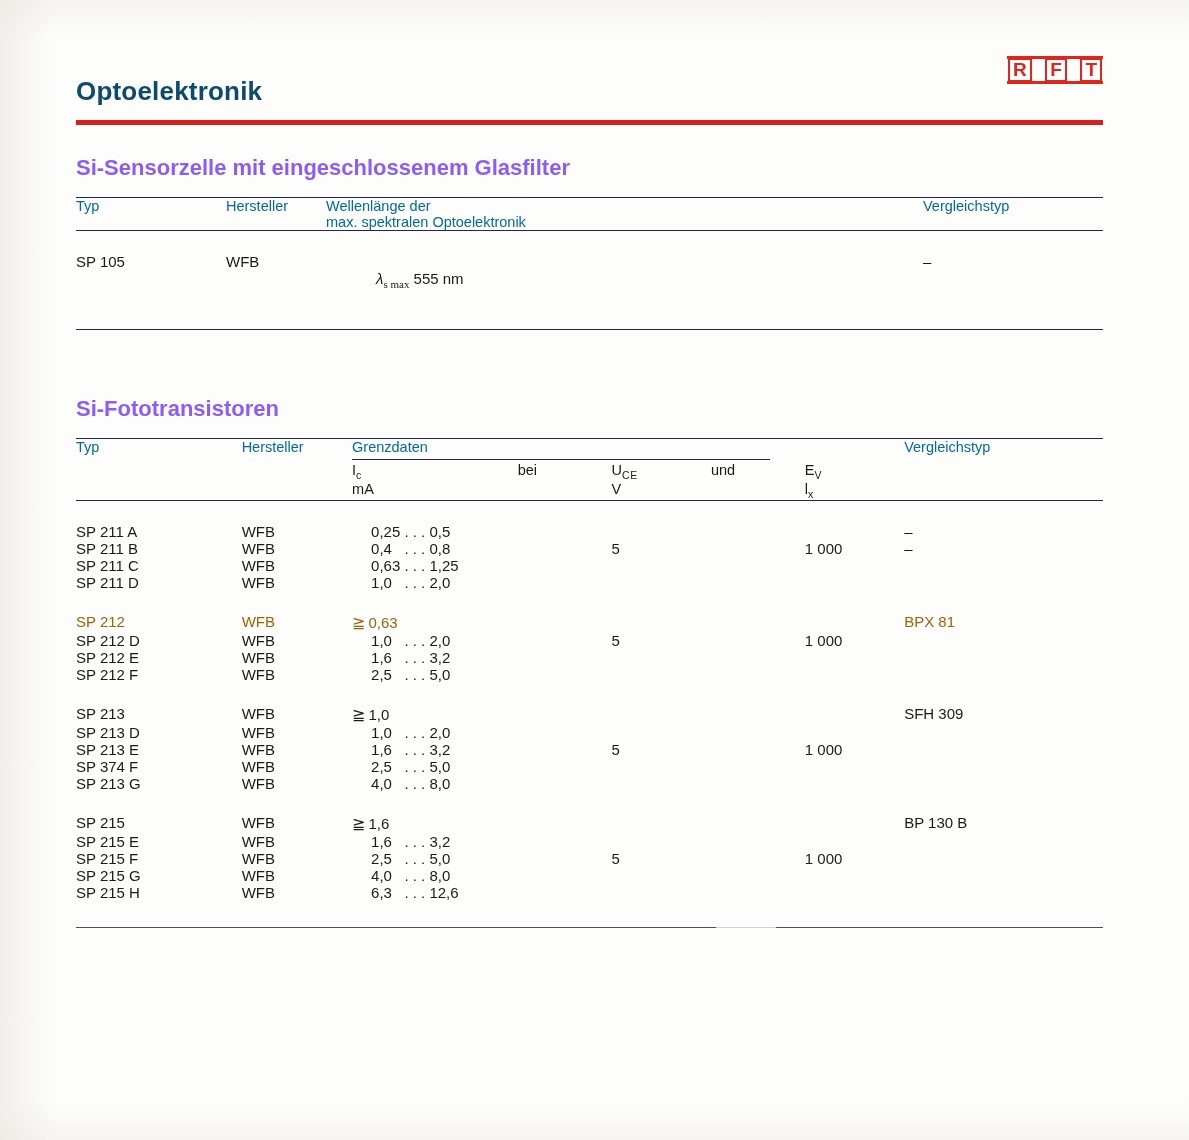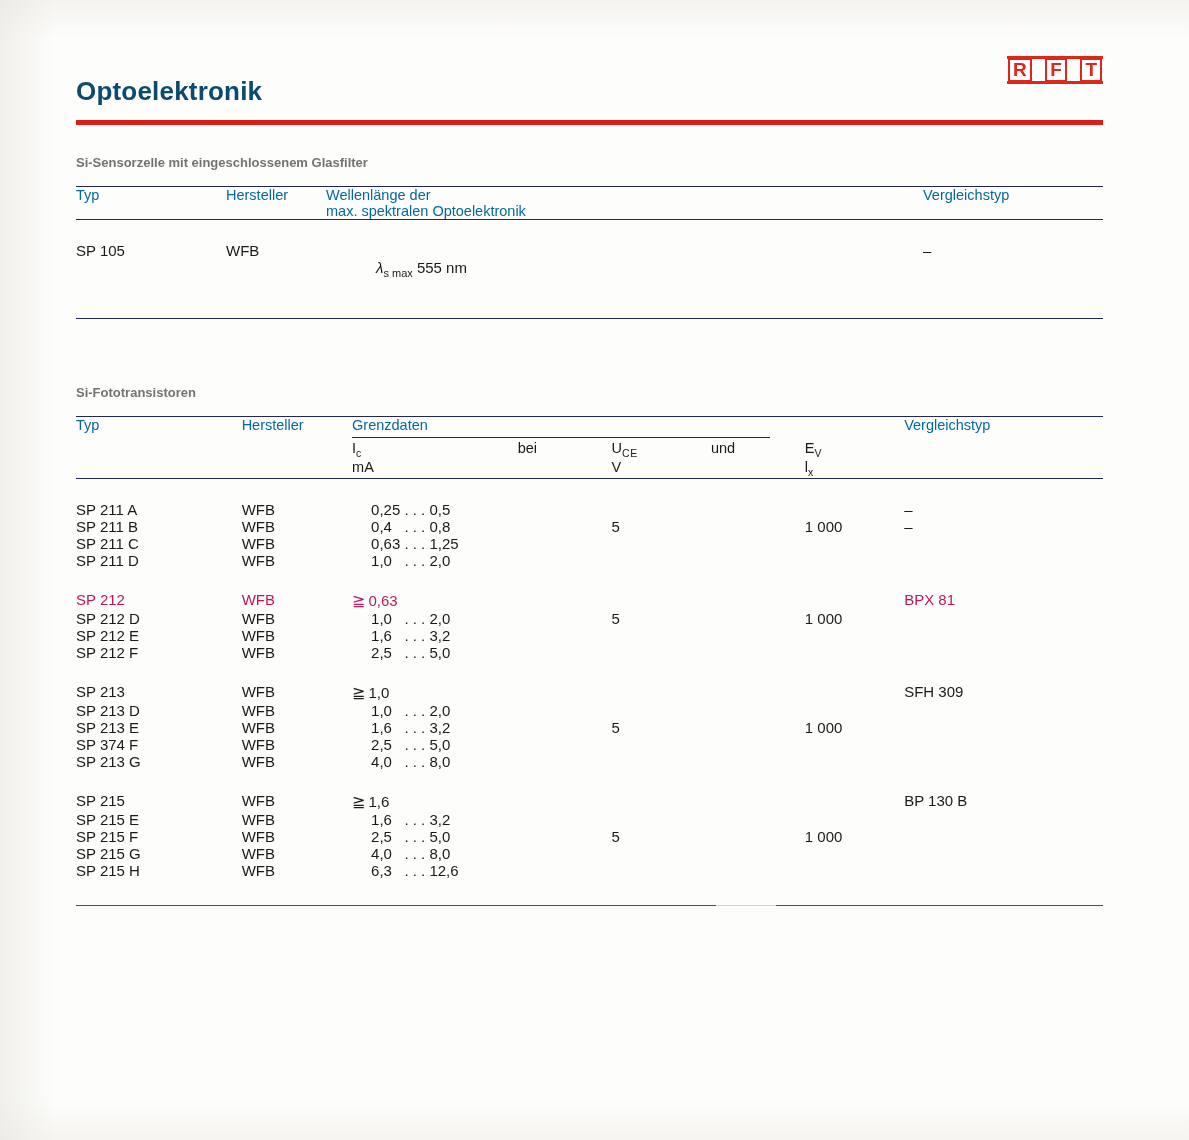--- a/index.html
+++ b/index.html
@@ -79,23 +79,23 @@
   .rule-red {
     height: 5px;
     background: #d8201a;
     margin-top: 2px;
   }
   
   .section {
     margin-top: 30px;
   }
   .section-title {
-    font-size: 13px;
+    font-size: 22px;
     font-weight: bold;
-    color: #737373;
+    color: #8b5cf6;
     margin-bottom: 16px;
   }
   table.data {
     width: 100%;
     border-collapse: collapse;
     font-size: 14.5px;
   }
   table.data td, table.data th {
     padding: 0;
     text-align: left;
@@ -132,20 +132,21 @@
     margin-left: 31px;
   }
   .sub {
     font-size: 10.5px;
     vertical-align: sub;
     letter-spacing: 0.5px;
   }
   .smallcaps-sub {
     font-size: 11px;
     vertical-align: sub;
+    font-family: Liberation Serif, serif;
   }
   .body-row td {
     padding-top: 2.5px;
     padding-bottom: 2.5px;
     font-size: 15px;
     white-space: pre;
   }
   .grp-gap td {
     height: 22px;
   }
@@ -164,21 +165,21 @@
     margin-top: 4px;
     margin-bottom: 2px;
     width: 418px;
   }
   .spacer-22 { height: 22px; }
   .lambda {
     font-style: italic;
     font-size: 15px;
   }
   .dash { font-size: 16px; }
-  .fade { color: #be185d; margin-left: 18px; }
+  .fade { color: #a16207; margin-left: 18px; }
   .bottom-rule {
     margin-top: 26px;
     height: 1px;
     background: #2b2b5e;
     width: 100%;
     opacity: 0.85;
   }
   .bottom-rule.dashedish {
     background: repeating-linear-gradient(90deg, #2b2b5e 0 640px, rgba(43,43,94,0.25) 640px 700px, #2b2b5e 700px 1027px);
   }

